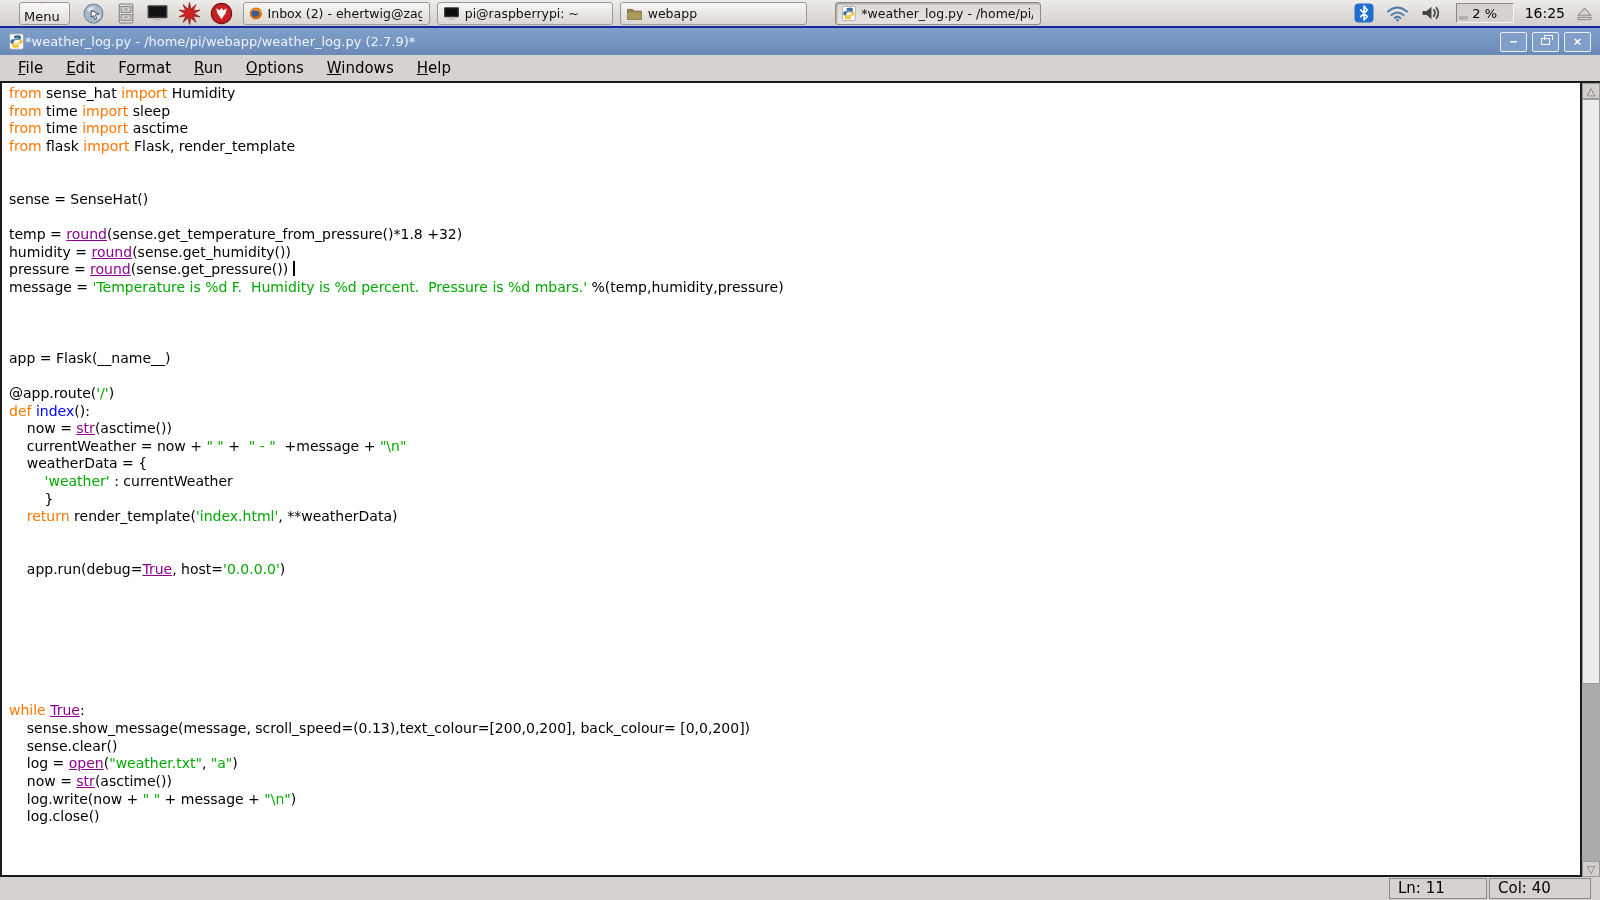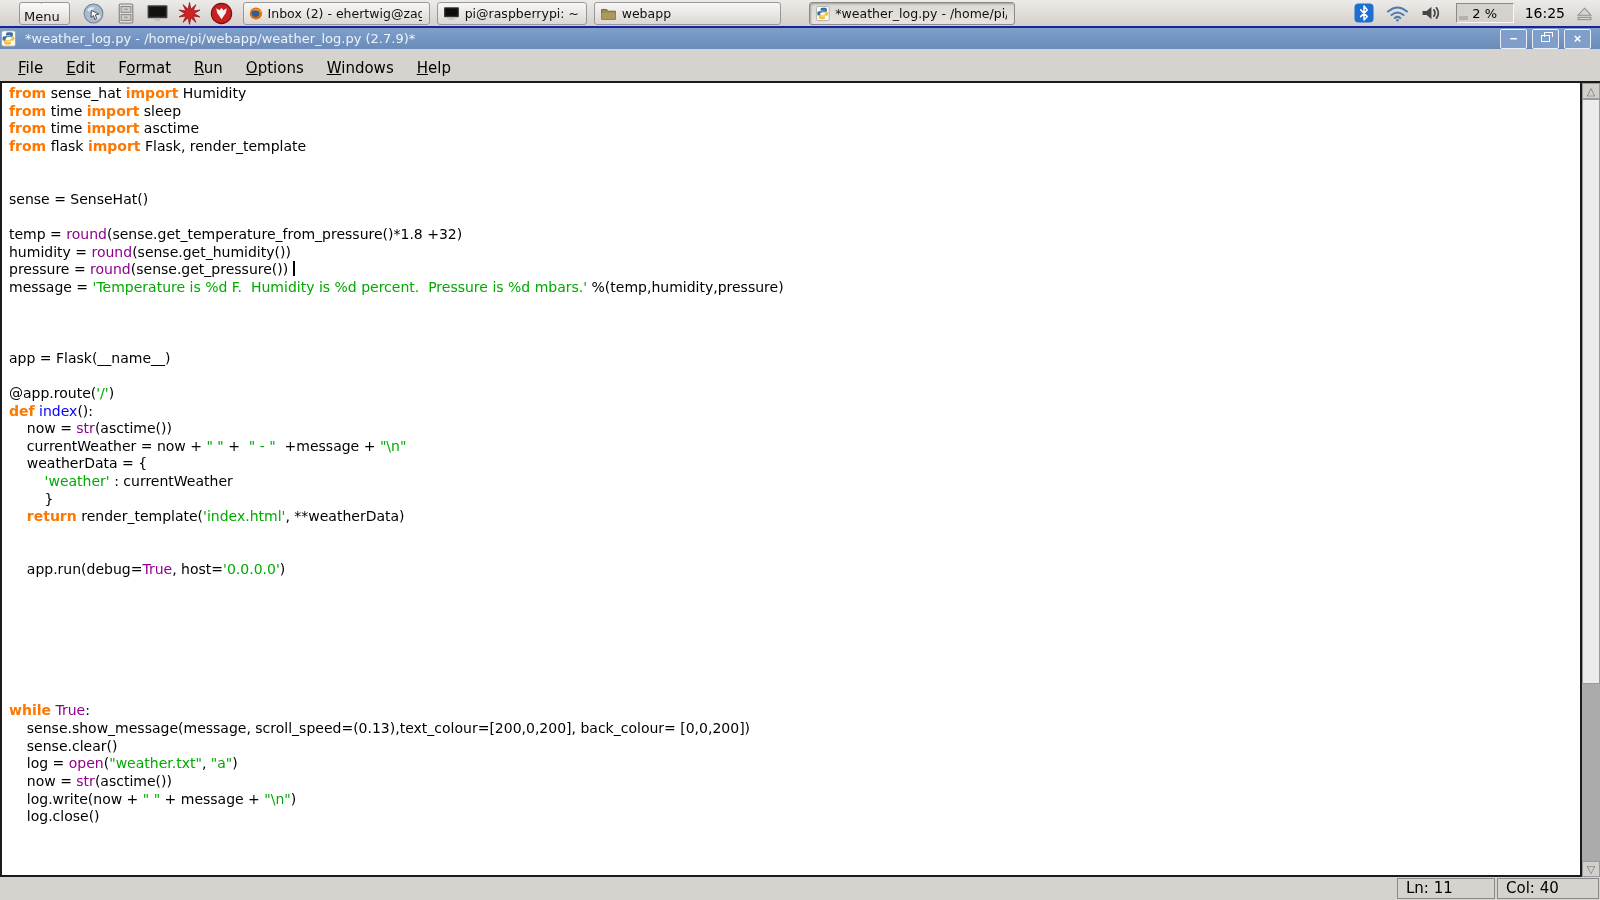--- a/index.html
+++ b/index.html
@@ -17,71 +17,71 @@
     font-family:inherit;flex-direction:column;}
   .launchers{display:flex;align-items:center;gap:7px;margin-left:11px;}
   .launcher{width:25px;height:25px;display:flex;align-items:center;justify-content:center;background:none;border:none;padding:0;}
   .tasks{display:flex;align-items:center;margin-left:9px;}
   .task{height:23px;display:flex;align-items:center;gap:5px;padding:0 7px 0 5px;
     background:linear-gradient(#f8f7f5,#dbd8d3);border:1px solid #989898;border-radius:3px;
     font-size:12.5px;color:#111;white-space:nowrap;overflow:hidden;font-family:inherit;
     margin-right:7px;}
   .task span{overflow:hidden;}
   .task.t-ff{width:187px;}
-  .task.t-term{width:150px;}
+  .task.t-term{width:176px;}
   .task.t-folder{width:187px;}
   .task.t-py{width:206px;margin-left:21px;background:linear-gradient(#dcd9d4,#e7e4df);
     box-shadow:inset 1px 1px 2px rgba(0,0,0,.28);border-color:#8b8b8b;}
   .tray{margin-left:auto;display:flex;align-items:center;gap:11px;padding-right:7px;}
   .trayicon{display:flex;align-items:center;background:none;border:none;padding:0;}
   .cpu{width:58px;height:20px;border-style:solid;border-width:1px;
     border-color:#8a8a8a #f7f7f7 #f7f7f7 #8a8a8a;background:#d5d2cd;position:relative;
     display:flex;align-items:center;justify-content:center;font-size:13px;color:#000;
     font-family:inherit;}
   .cpu i{position:absolute;left:2px;bottom:2px;width:9px;height:4px;background:#b5b2ad;}
   .clock{font-size:14px;color:#000;background:none;border:none;font-family:inherit;padding:0;}
 
   
   .window{position:absolute;top:28px;left:0;width:1600px;height:872px;background:#d6d3ce;}
-  .titlebar{position:absolute;top:0;left:0;right:0;height:21px;
+  .titlebar{position:absolute;top:0;left:0;right:0;height:27px;
     background:linear-gradient(#7fa0ca,#6a8bb9);display:flex;align-items:center;
-    gap:8px;}
+    padding-left:8px;}
   .title{color:#eef3fa;font-size:13px;white-space:nowrap;}
   .winbtns{margin-left:auto;margin-right:9px;display:flex;gap:5px;}
   .winbtn{width:27px;height:20px;background:#7f9fca;border:1px solid #e9eef7;border-radius:2px;
     color:#fff;display:flex;align-items:center;justify-content:center;font-size:13px;
     font-weight:bold;padding:0;line-height:1;}
   .max-glyph{width:9px;height:7px;border:1px solid #fff;position:relative;display:block;}
   .max-glyph::before{content:'';position:absolute;left:2px;top:-4px;width:7px;height:4px;
     border:1px solid #fff;border-bottom:none;}
 
   .menubar{position:absolute;top:27px;left:0;right:0;height:26px;background:#d6d3ce;
     display:flex;align-items:center;font-size:15px;color:#000;padding-left:8px;}
   .menu-item{padding:0 10px;margin-right:3px;cursor:default;text-align:center;}
 
   .editor{position:absolute;top:53px;left:0;right:0;bottom:23px;}
   .code-view{position:absolute;left:0;top:0;right:18px;bottom:0;background:#fff;
     border:2px solid #1b1b1b;overflow:hidden;padding:2px 0 0 7px;cursor:text;}
   .code-line{height:17.65px;font-size:14px;line-height:17.65px;white-space:pre;color:#000;}
-  .tok-k{color:#ff7700;font-weight:bold;} .tok-b{color:#900090;} .tok-s{color:#00aa00;}
+  .tok-k{color:#ff7700;} .tok-b{color:#900090;text-decoration:underline;} .tok-s{color:#00aa00;}
   .tok-d{color:#0000ff;} .tok-p{color:#000;margin-top:18px;}
   .caret{display:inline-block;width:2px;height:15px;background:#000;vertical-align:-2px;}
 
   .scrollbar{position:absolute;right:0;top:0;width:18px;bottom:0;background:#ababab;
     border-top:2px solid #1b1b1b;}
   .sb-btn{position:absolute;left:0;width:18px;height:16px;background:#d3d0cb;color:#6f6f6f;
     font-size:11px;display:flex;align-items:center;justify-content:center;
     border:1px solid #9a9a9a;padding:0;line-height:1;}
   .sb-btn.up{top:0;}
   .sb-btn.down{bottom:0;}
   .sb-thumb{position:absolute;left:0;top:16px;width:18px;height:585px;background:#ececec;
     border:1px solid #9a9a9a;}
 
   .statusbar{position:absolute;bottom:0;left:0;right:0;height:23px;background:#d6d3ce;
-    display:flex;justify-content:flex-end;align-items:center;gap:2px;padding-right:1px;}
+    display:flex;justify-content:flex-end;align-items:center;gap:2px;padding-right:9px;}
   .status-box{height:21px;line-height:19px;font-size:15px;color:#000;padding:0 8px;
     border:1px solid #8a8a8a;background:#d6d3ce;text-align:left;}
   .status-box.ln{width:98px;}
   .status-box.col{width:102px;}
 </style>
 </head>
 <body>
 
 <div class="taskbar">
   <button class="menu-btn">

